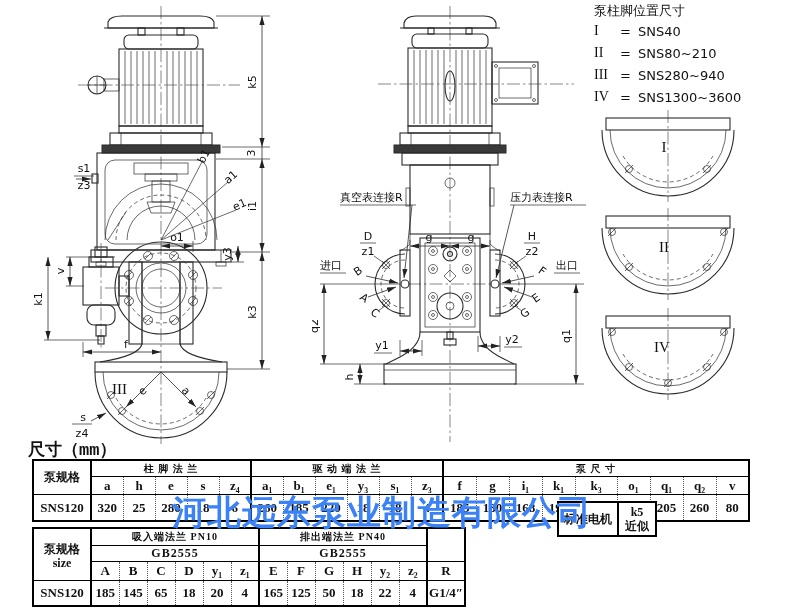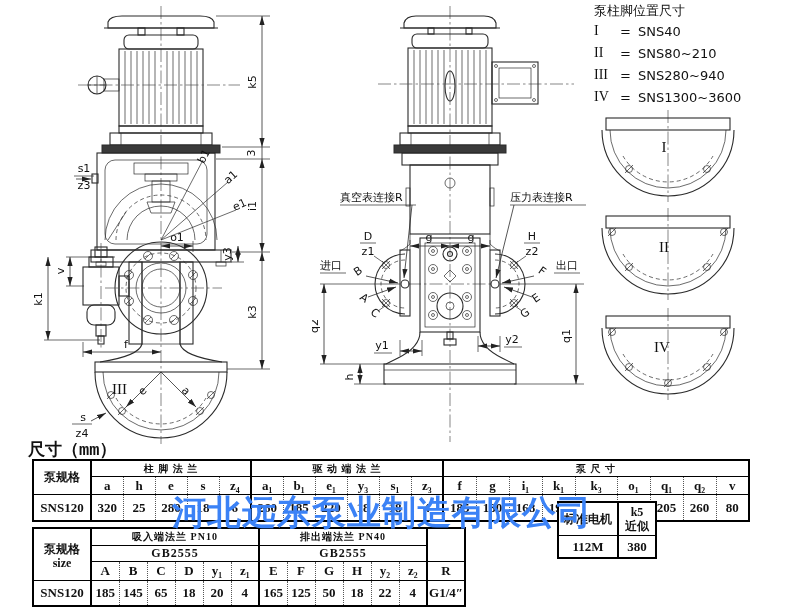--- a/index.html
+++ b/index.html
@@ -574,22 +574,18 @@
         <col style="width:38px">
       </colgroup>
     <tbody>
         <tr class="mh">
       <th class="namehead">标准电机</th>
       <th>
         <span>k5</span>
         <span class="blk">近似</span>
       </th>
     </tr>
-    <tr class="mv">
-      <td class="namehead">112M</td>
-      <td>380</td>
-    </tr>
   </tbody>
     </table>
 
   <div class="abs wm" style="color: #3b82f6;">河北远东泵业制造有限公司</div>
 
 </div>
 
 </body></html>

